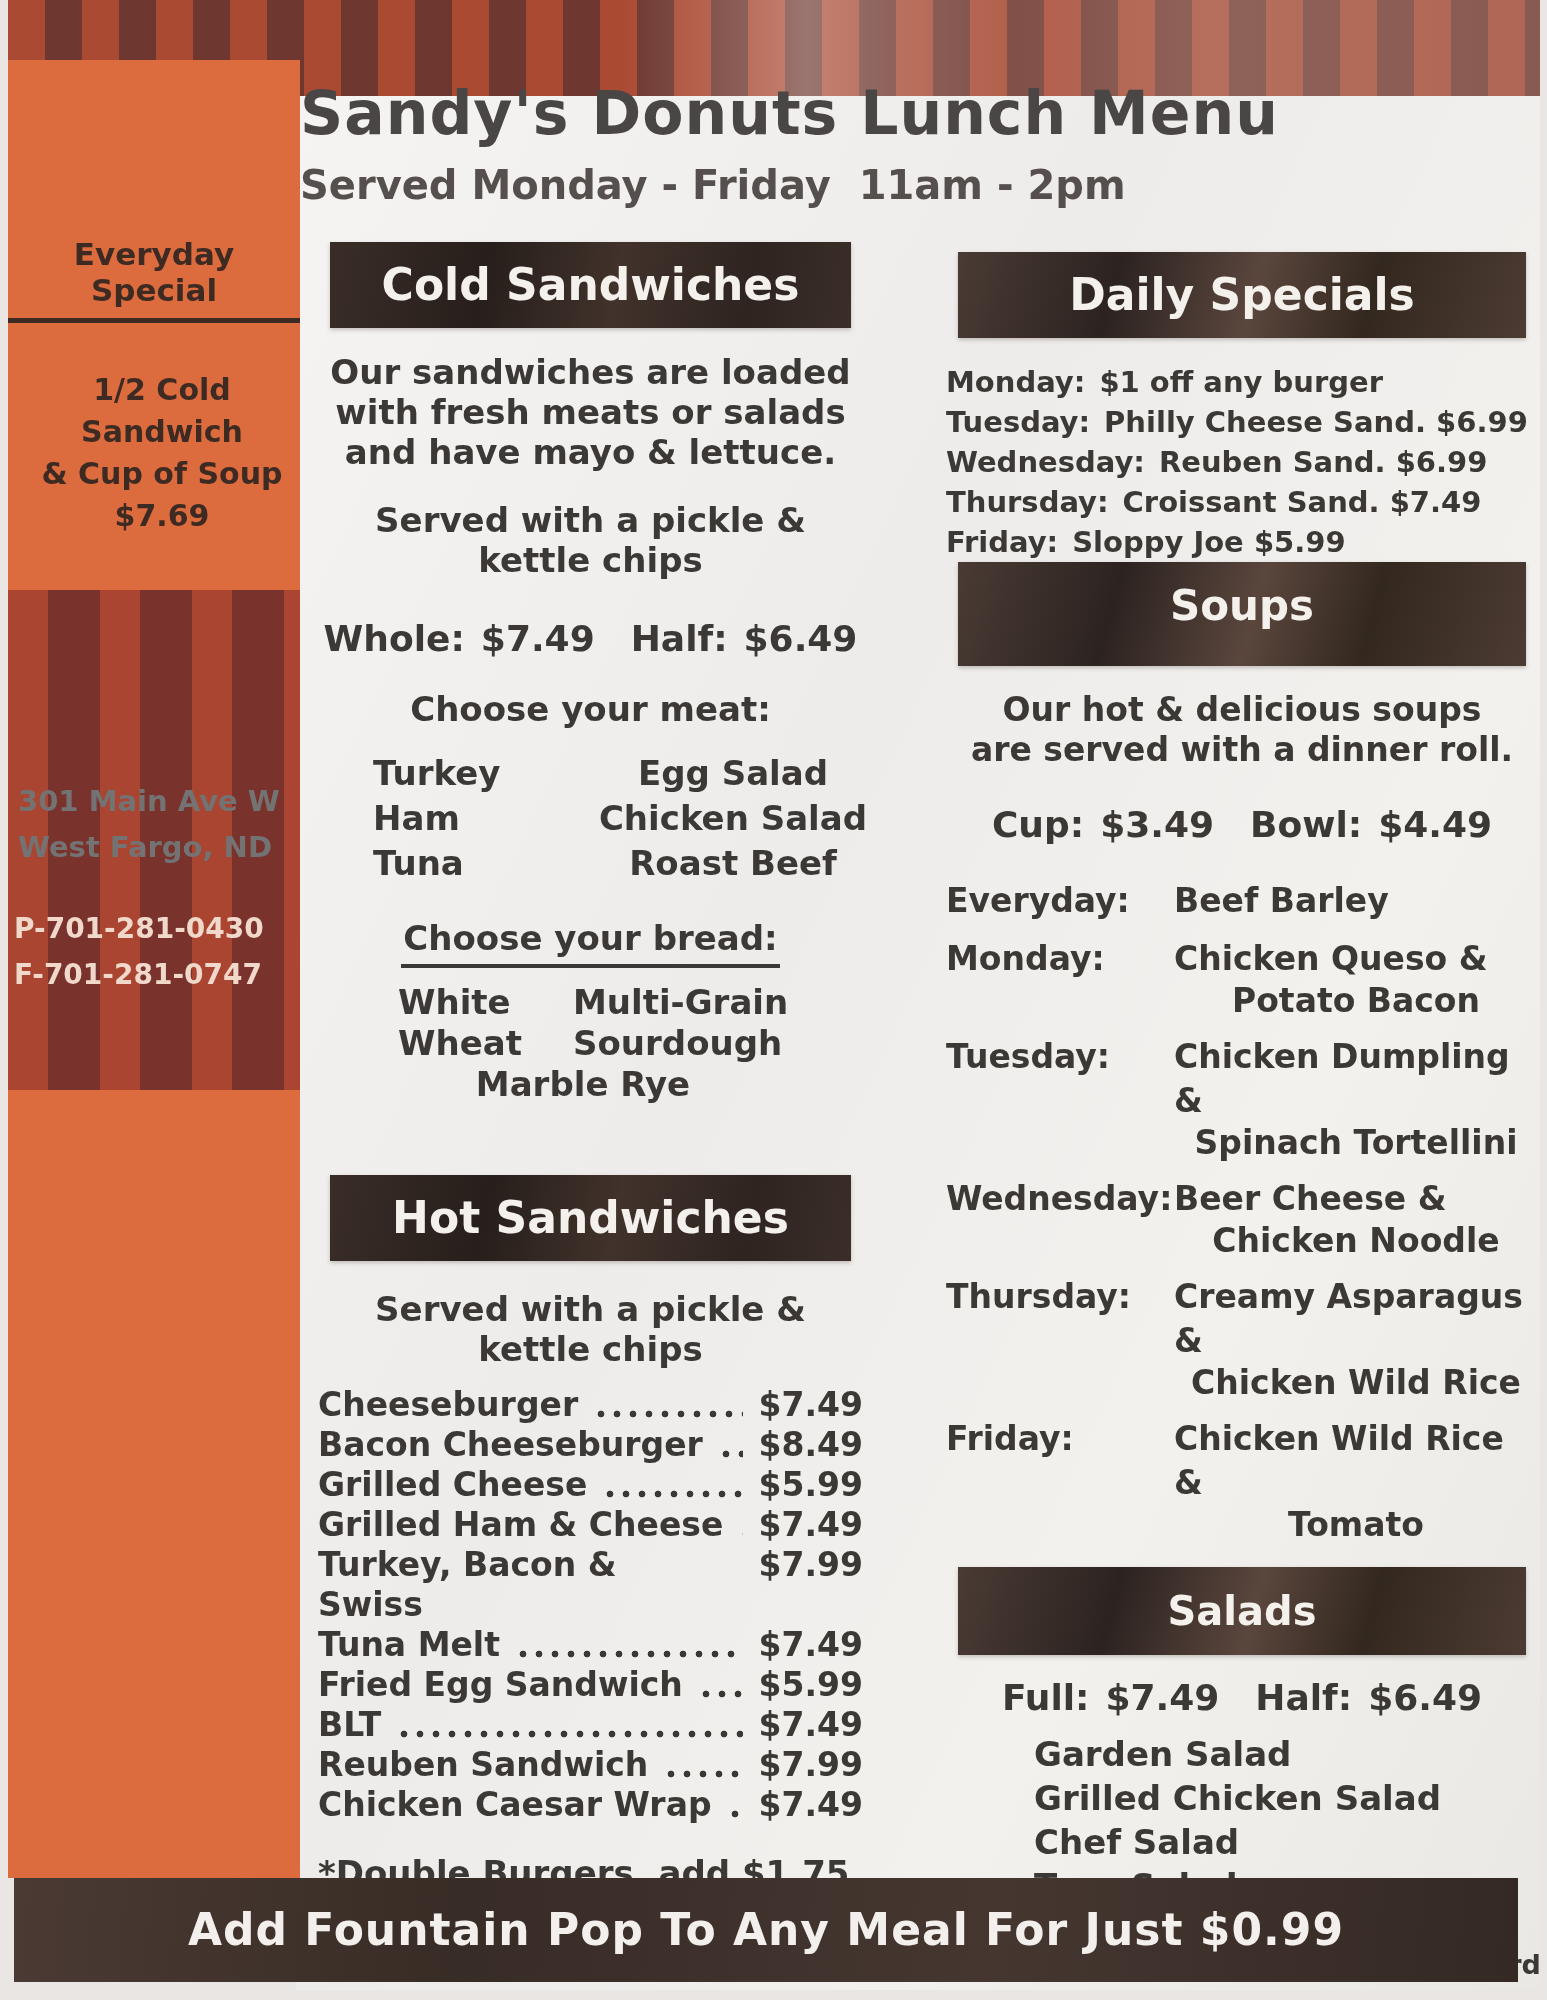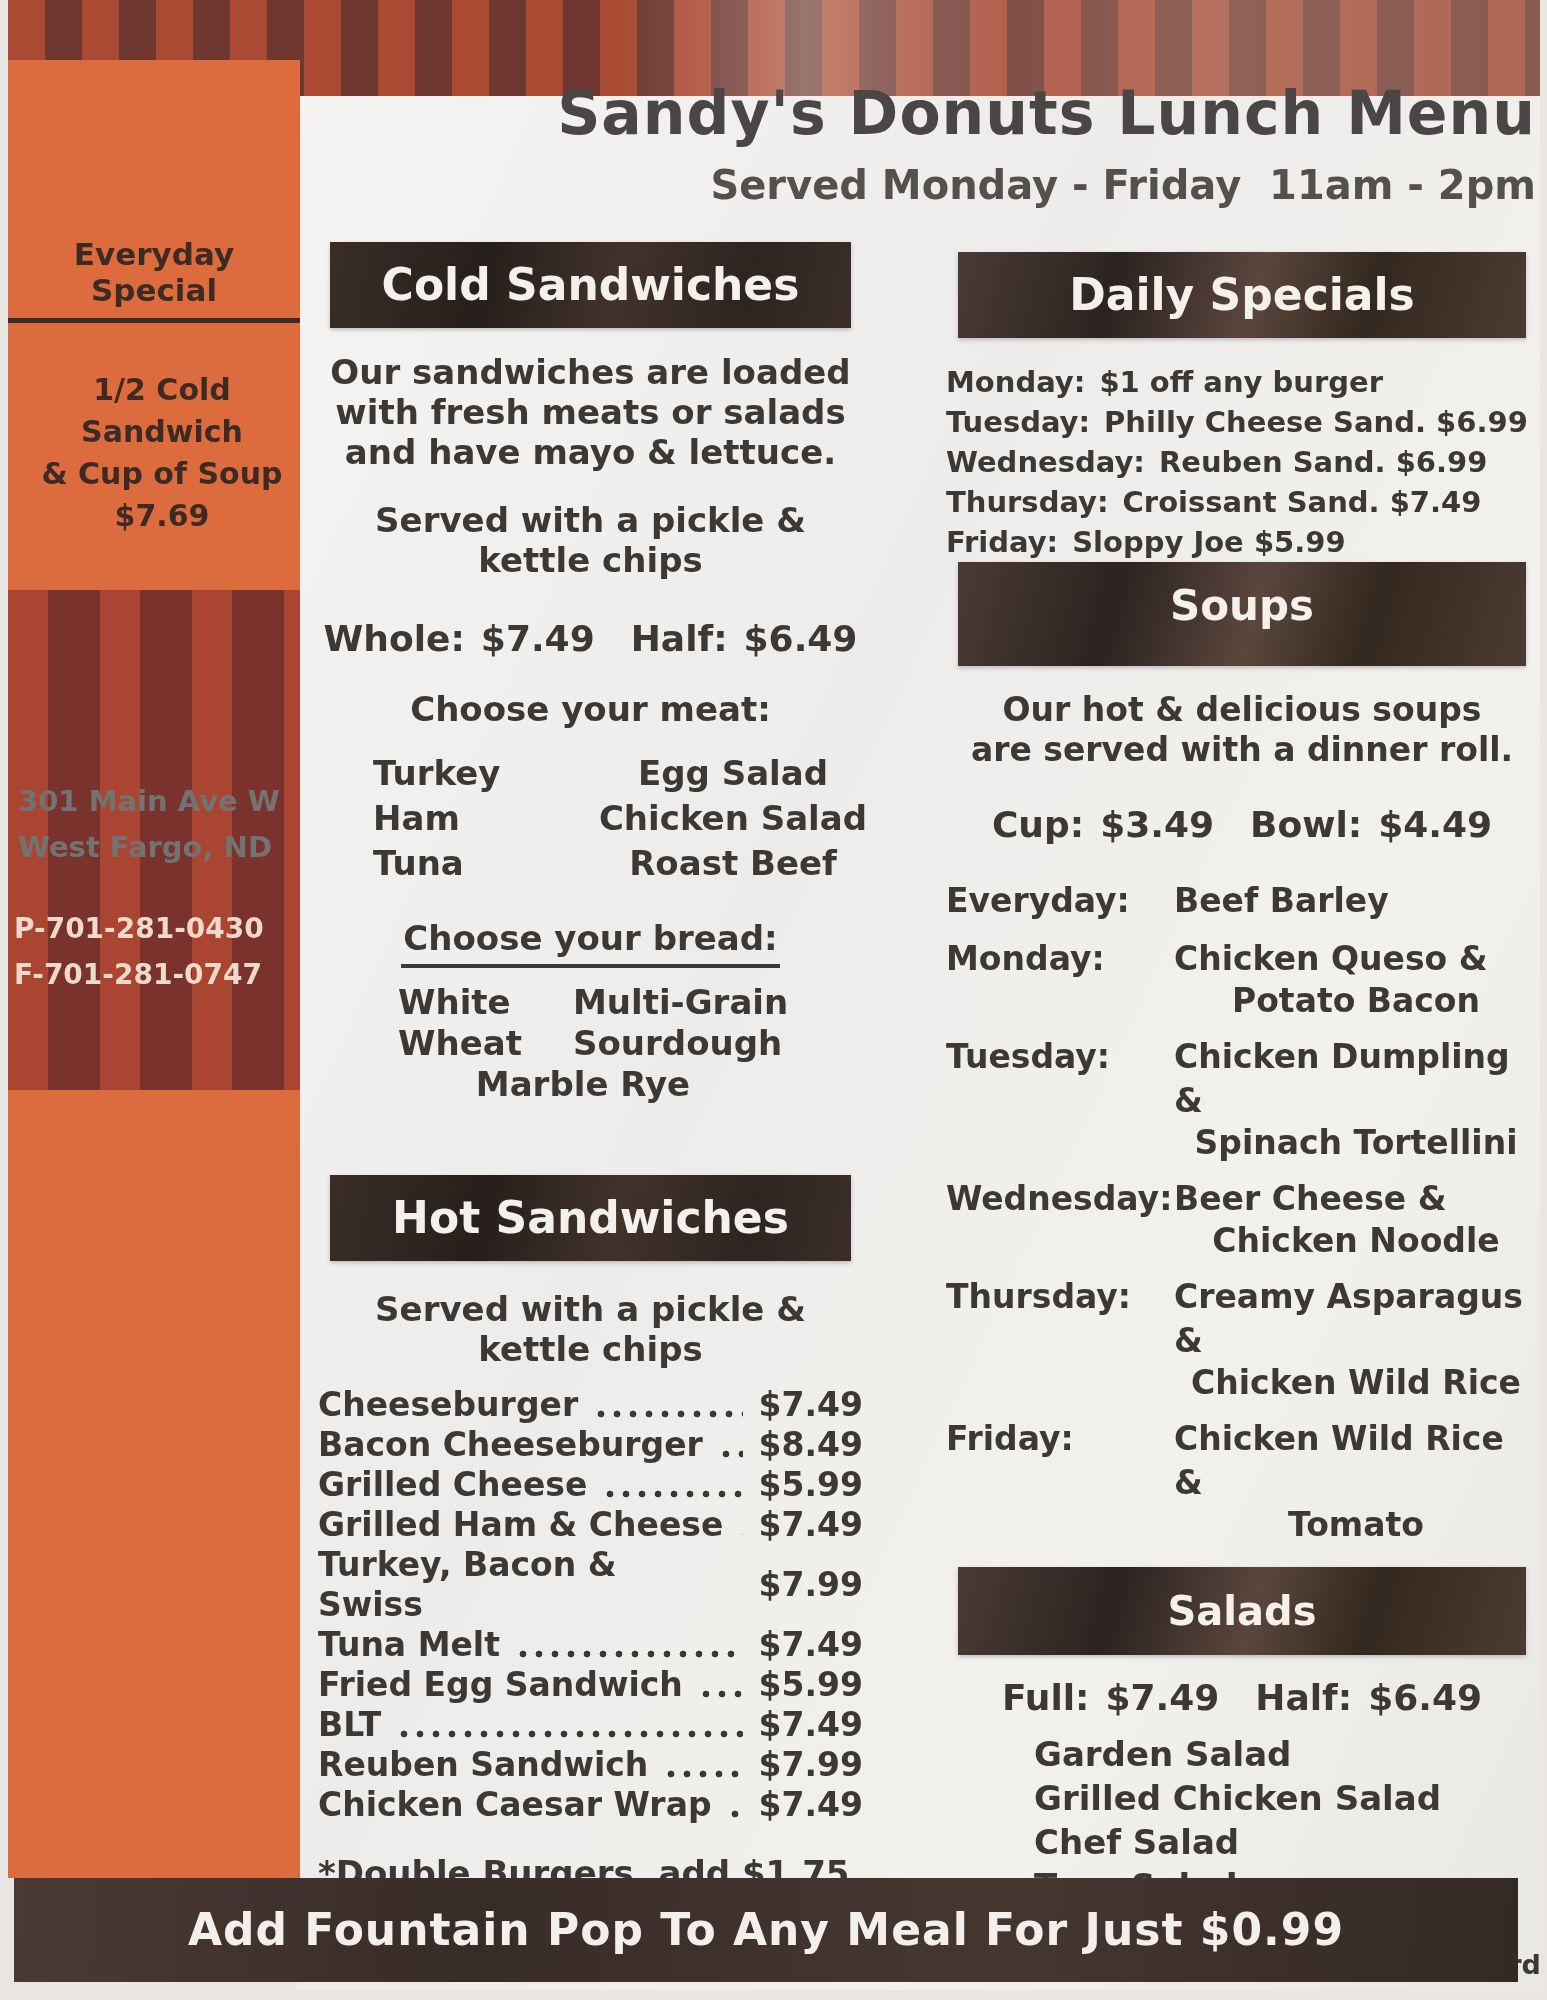--- a/index.html
+++ b/index.html
@@ -35,21 +35,21 @@
     border-bottom:5px solid #3d2a22; padding:0 3px 10px; }
   .special-lines { margin-top:46px; font-size:30px; font-weight:700; line-height:42px; }
   .special-lines span { display:block;padding-left:16px; }
   .address { position:absolute; top:718px; left:10px; width:272px;
     color:#737373; font-size:29px; font-weight:700; line-height:46px; }
   .address span { display:block; }
   .phones { position:absolute; top:846px; left:6px; width:280px;
     color:#f0d9cb; font-size:28px; font-weight:700; line-height:46px; }
   .phones span { display:block; }
   
-  .title-wrap { position:absolute; left:300px; top:78px; width:1236px; text-align:right; color:#4a4645; }
+  .title-wrap { position:absolute; left:300px; top:78px; width:1236px; text-align:left; color:#4a4645; }
   .title { font-size:60px; font-weight:700; letter-spacing:1px; }
   .subtitle { margin-top:14px; font-size:40px; font-weight:700; color:#55504d; white-space:pre; }
   
   .bar {
     margin:0 12px; height:86px; line-height:86px; text-align:center;
     color:#f4f1ed; font-size:44px; font-weight:700;
     background:linear-gradient(100deg,#3a2d27 0%,#271f1b 30%,#41322b 55%,#2e2420 80%,#3b2e28 100%);
     box-shadow:0 2px 4px rgba(60,45,40,0.25);
   }
   .bar.shiny {
@@ -71,21 +71,21 @@
     padding-left:55px; font-size:34px; font-weight:700; line-height:45px; }
   .meats .c2 { text-align:center; }
   .bread-head { margin-top:32px; text-align:center; }
   .bread-head span { display:inline-block; font-size:34px; font-weight:700;
     border-bottom:4px solid #3b3835; padding:0 2px 6px; }
   .breads { margin-top:14px; display:grid; grid-template-columns:175px 310px;
     padding-left:80px; font-size:34px; font-weight:700; line-height:41px; }
   .bread-last { text-align:center; font-size:34px; font-weight:700; line-height:41px; margin-left:-15px; }
   .hot-bar { margin-top:70px; }
   .menu-list { margin-top:16px; font-size:33px; font-weight:700; }
-  .mi { display:flex; align-items:center; line-height:40px;gap:10px; }
+  .mi { display:flex; align-items:flex-start; line-height:40px;gap:10px; }
   .mi .dots { flex:1 1 auto; margin:0 6px 5px; align-self:flex-end; height:12px;
     background-image:radial-gradient(circle at 7px 6px, #3b3835 3px, rgba(0,0,0,0) 3.7px);
     background-size:16px 12px; background-repeat:repeat-x; }
   .note { margin-top:28px; font-size:34px; font-weight:700; }
   
   .specials-list { margin-top:24px; font-size:29px; font-weight:700; }
   .sp-row { display:flex; gap:14px; line-height:40px; }
   .soup-bar { height:104px; line-height:88px; font-size:42px; }
   .soups-desc { margin-top:24px; font-size:33px; font-weight:700; line-height:40px; text-align:center; }
   .soups-desc span { display:block; }

